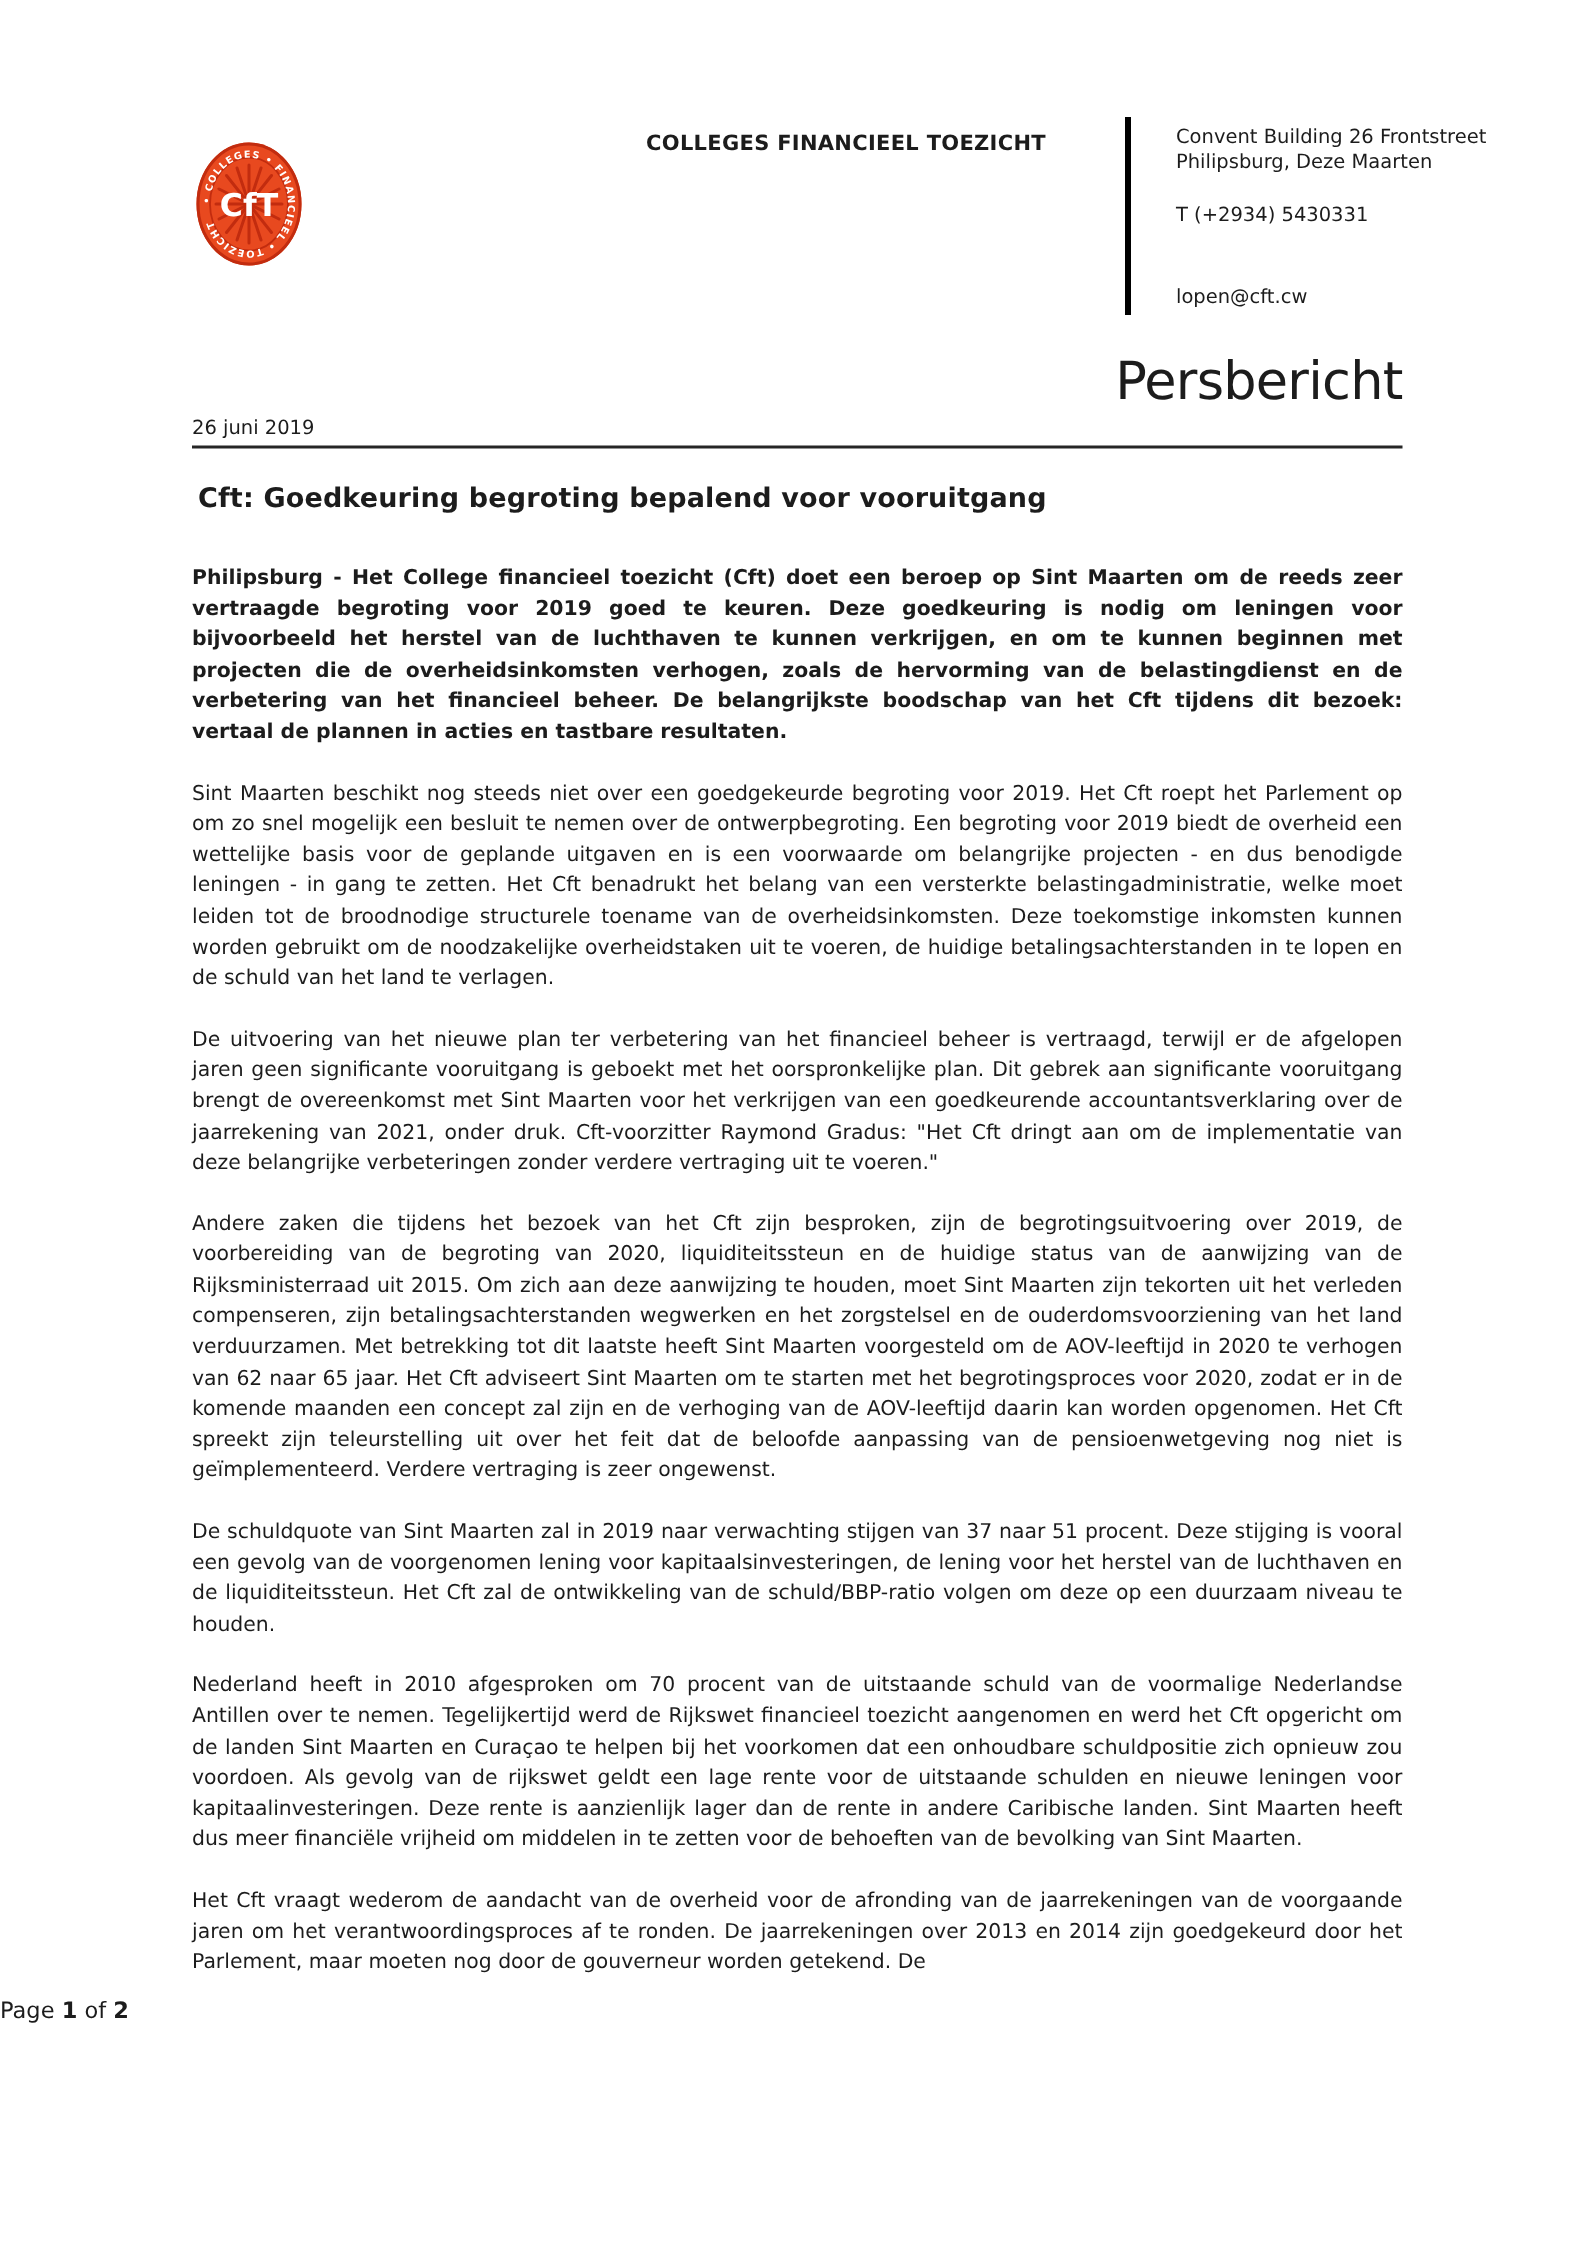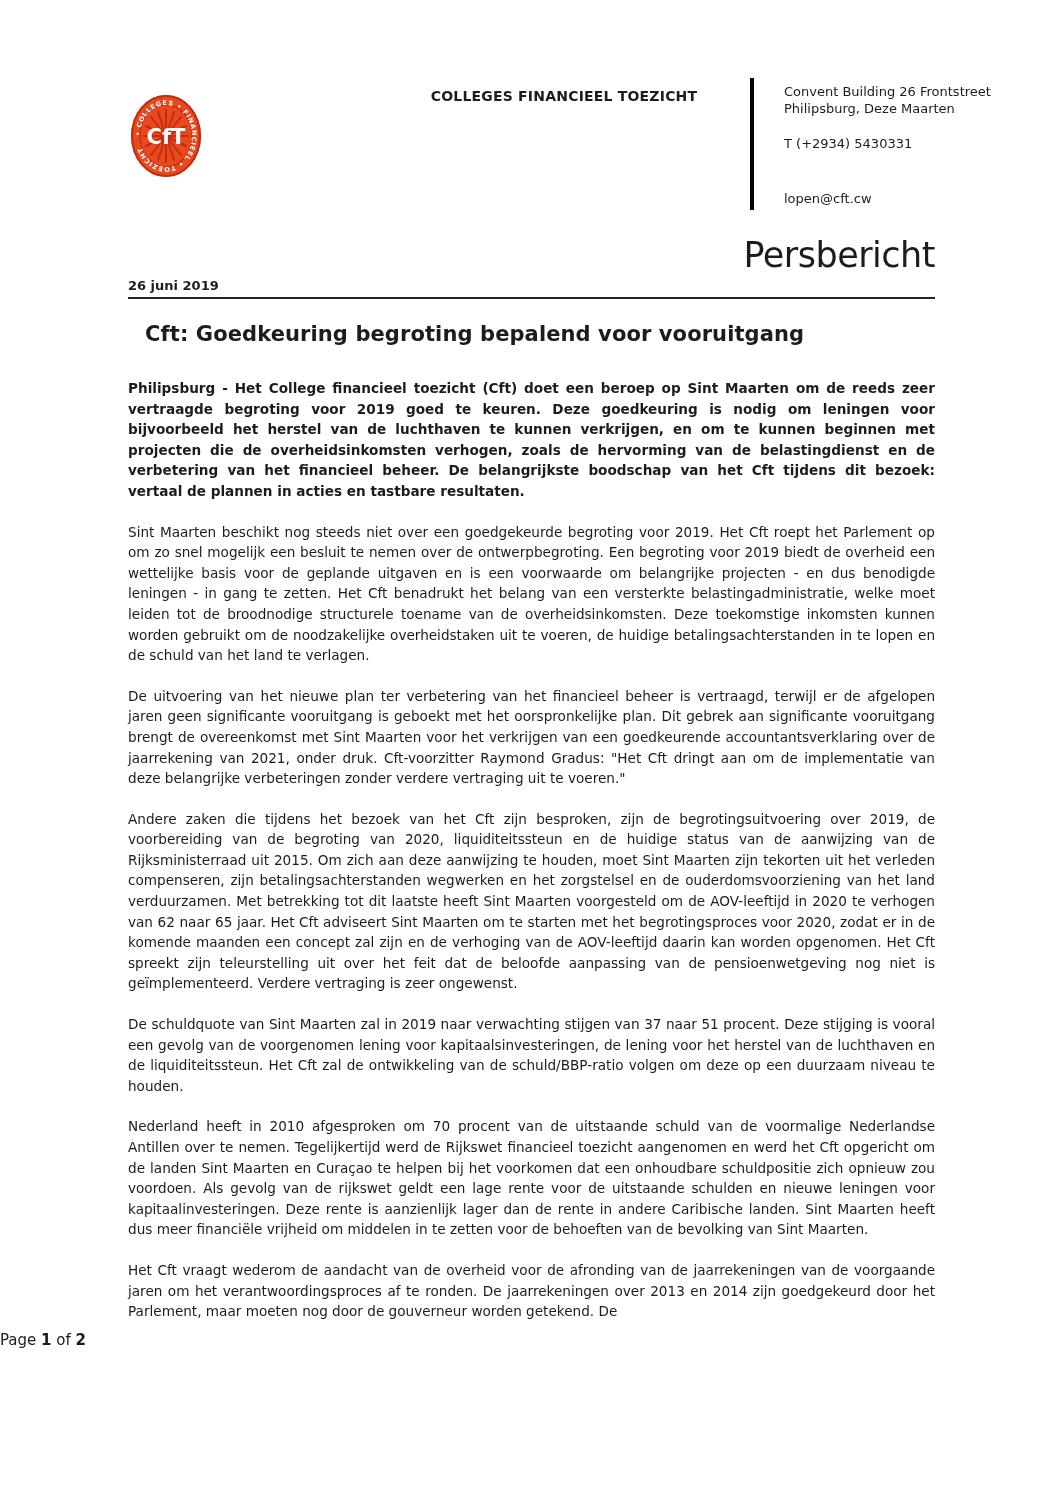--- a/index.html
+++ b/index.html
@@ -62,33 +62,32 @@
     margin: 0;
     font-size: 35px;
     font-weight: 400;
     letter-spacing: -0.5px;
     line-height: 1.1;
     text-align: right;
   }
   .doc-date {
     font-size: 13px;
     margin-top: 3px;
-    font-weight: bold;
   }
 
   
   .body {
     position: absolute;
     left: 128px; top: 322px;
     width: 807px;
   }
   .body h2 {
-    font-size: 21px;
+    font-size: 18px;
     font-weight: bold;
-    margin: 0 0 32px 17px;
+    margin: 0 0 32px 4px;
     letter-spacing: 0.1px;
   }
   .body p {
     font-size: 13.6px;
     line-height: 20.6px;
     text-align: justify;
     margin: 0 0 20px 0;
   }
   .body p.lead { font-weight: bold; }
 

